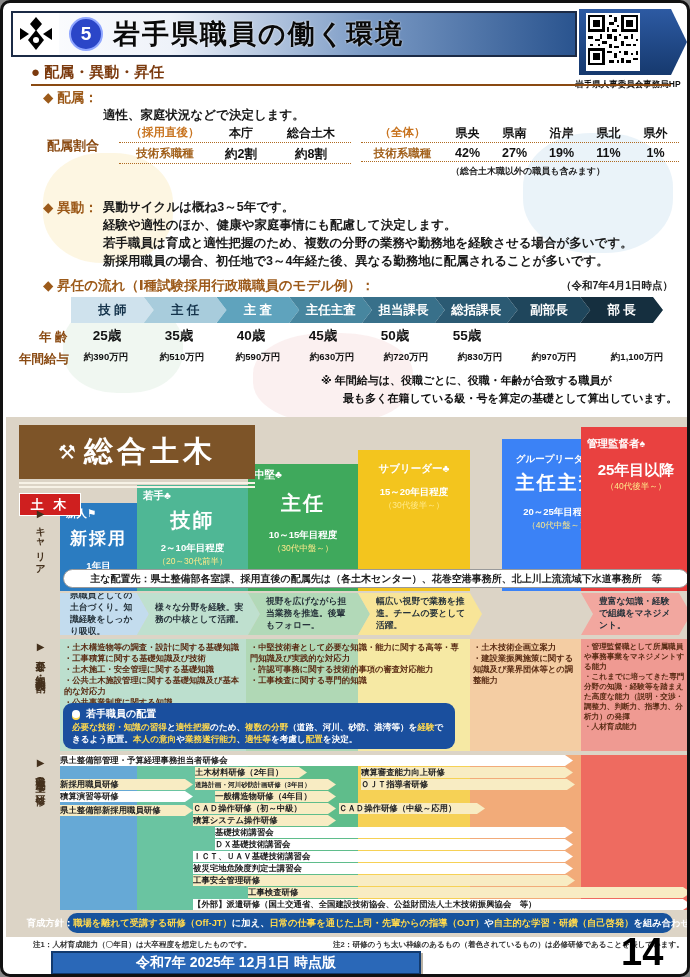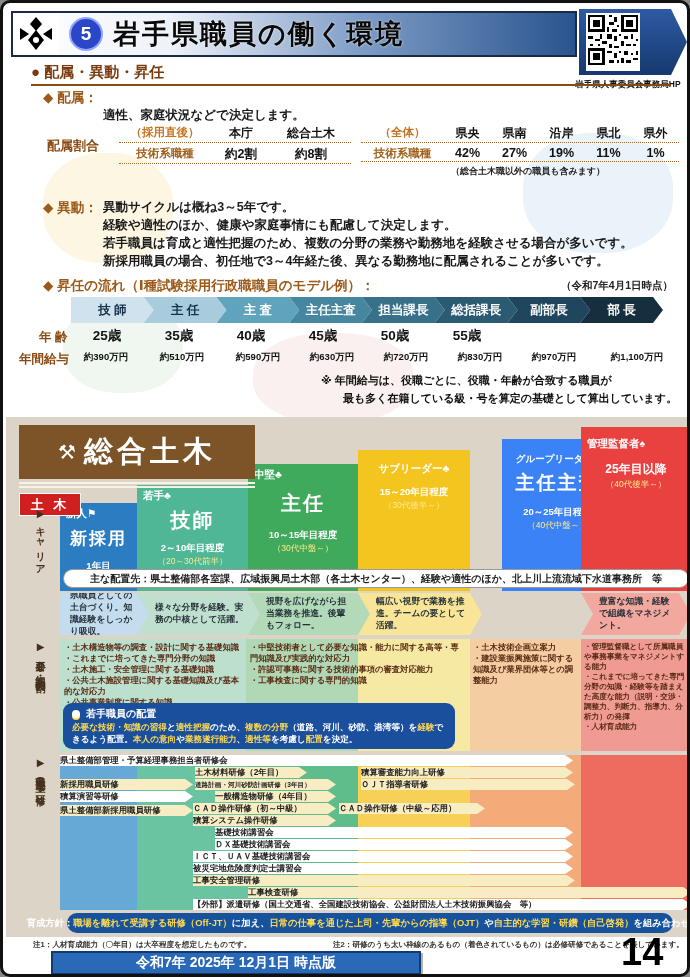--- a/index.html
+++ b/index.html
@@ -276,41 +276,41 @@
     <div class="ag">（30代後半～）</div>
   </div>
   <div class="abs col c4" style="left:467px;top:436px;width:111px;height:152px;">
     <div class="role" style="text-align:center;padding-left:0;margin-top:10px;font-size:9.5px;"><span>グループリーダー</span><span>♣</span></div>
     <div class="t" style="font-size:19px;margin-top:4px;">主任主査</div>
     <div class="yrs" style="margin-top:10px;">20～25年目程度</div>
     <div class="ag">（40代中盤～）</div>
   </div>
   <div class="abs col c5" style="left:578px;top:424px;width:110px;height:164px;">
     <div class="role" style="margin-top:6px;"><span>管理監督者</span><span>♠</span></div>
-    <div class="yrs" style="margin-top:10px;font-size:12px;">25年目以降</div>
+    <div class="yrs" style="margin-top:10px;font-size:15px;">25年目以降</div>
     <div class="ag">（40代後半～）</div>
   </div>
 
-  <div class="abs placebar" style="left:60px;top:566px;width:626px;height:19px;">主な配置先：県土整備部各室課、広域振興局土木部（各土木センター）、経験や適性のほか、北上川上流流域下水道事務所　等</div>
+  <div class="abs placebar" style="left:60px;top:566px;width:626px;height:19px;">主な配置先：県土整備部各室課、採用直後の配属先は（各土木センター）、花巻空港事務所、北上川上流流域下水道事務所　等</div>
 
   <div class="abs mis first m0" style="left:57px;top:590px;width:89px;height:42px;">県職員としての土台づくり。知識経験をしっかり吸収。</div>
   <div class="abs mis m1" style="left:134px;top:590px;width:123px;height:42px;">様々な分野を経験。実務の中核として活躍。</div>
   <div class="abs mis m2" style="left:245px;top:590px;width:122px;height:42px;">視野を広げながら担当業務を推進。後輩もフォロー。</div>
   <div class="abs mis m3" style="left:355px;top:590px;width:124px;height:42px;">幅広い視野で業務を推進。チームの要として活躍。</div>
   <div class="abs mis m5" style="left:578px;top:590px;width:110px;height:42px;">豊富な知識・経験で組織をマネジメント。</div>
 
   <div class="abs kstrip" style="left:57px;top:636px;width:186px;height:112px;background:#bcdfce;"></div>
   <div class="abs kstrip" style="left:243px;top:636px;width:112px;height:112px;background:#b0d8b5;"></div>
   <div class="abs kstrip" style="left:355px;top:636px;width:112px;height:112px;background:#f6e9a4;"></div>
   <div class="abs kstrip" style="left:467px;top:636px;width:111px;height:112px;background:#f4cda3;"></div>
   <div class="abs kstrip" style="left:578px;top:636px;width:110px;height:112px;background:#ef9a92;"></div>
 
   <div class="abs kblock" style="left:61px;top:639px;width:180px;">
     <div>・土木構造物等の調査・設計に関する基礎知識</div>
-    <div>・これまでに培ってきた専門分野の知識</div>
+    <div>・工事積算に関する基礎知識及び技術</div>
     <div>・土木施工・安全管理に関する基礎知識</div>
     <div>・公共土木施設管理に関する基礎知識及び基本的な対応力</div>
     <div>・公共事業制度に関する知識</div>
     <div>・関係法令に関する知識</div>
     <div>・災害対応等に関する基礎知識及び基本的な対応力</div>
   </div>
   <div class="abs kblock" style="left:247px;top:639px;width:214px;">
     <div>・中堅技術者として必要な知識・能力に関する高等・専門知識及び実践的な対応力</div>
     <div>・許認可事務に関する技術的事項の審査対応能力</div>
     <div>・工事検査に関する専門的知識</div>

